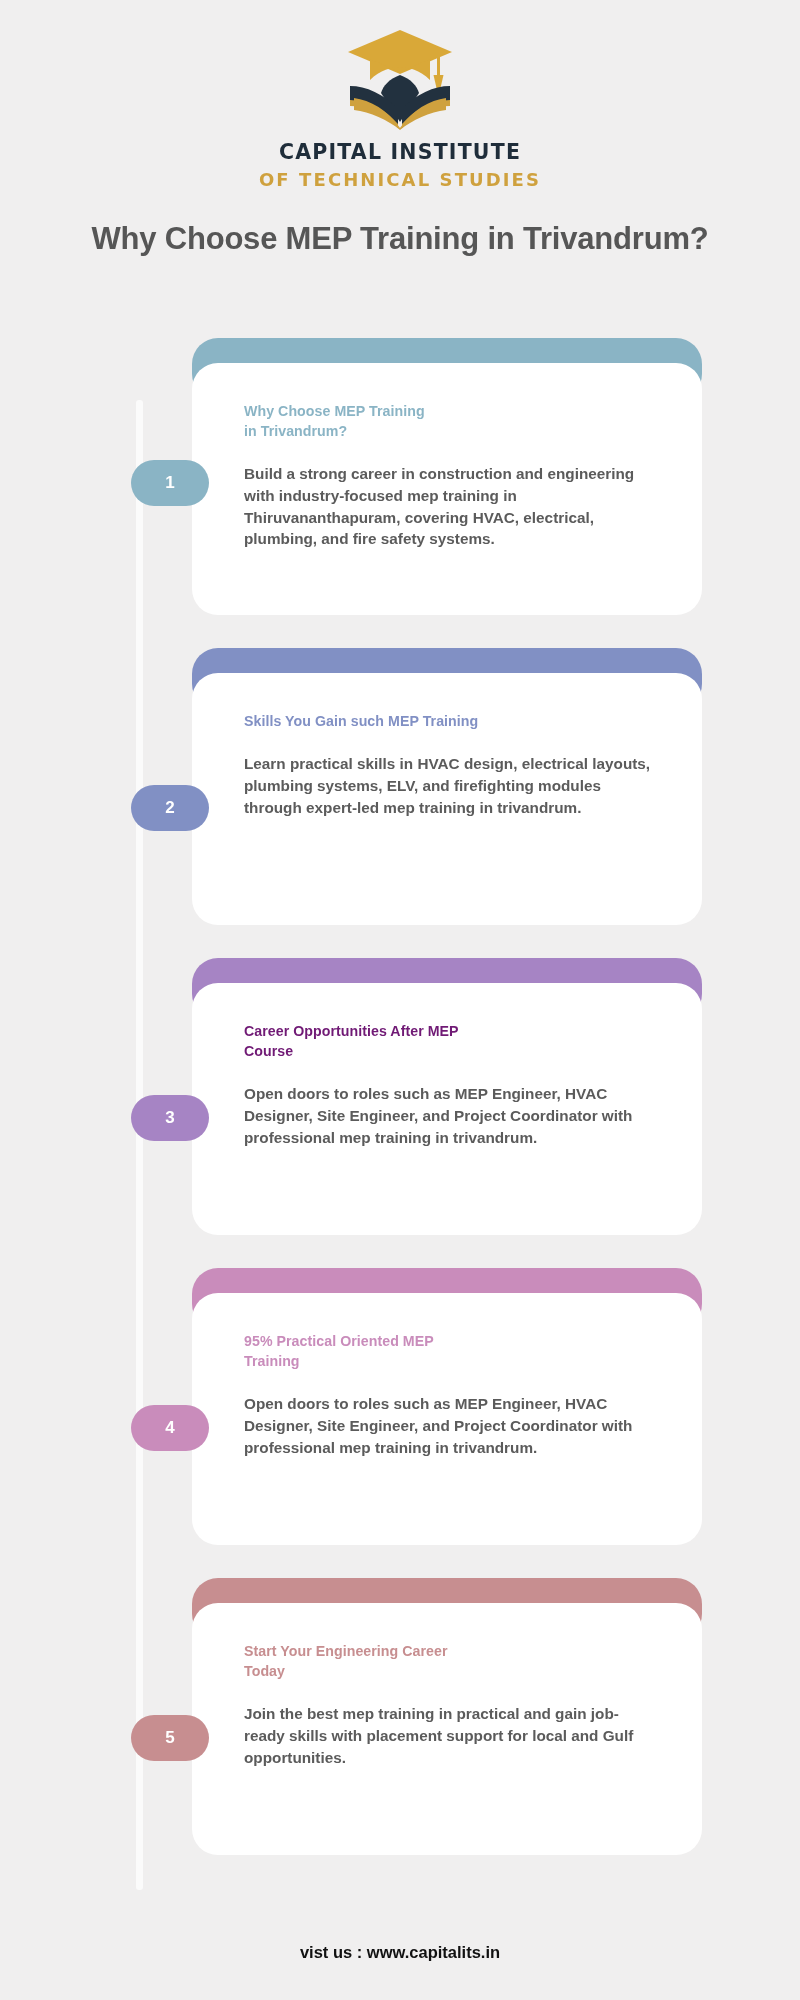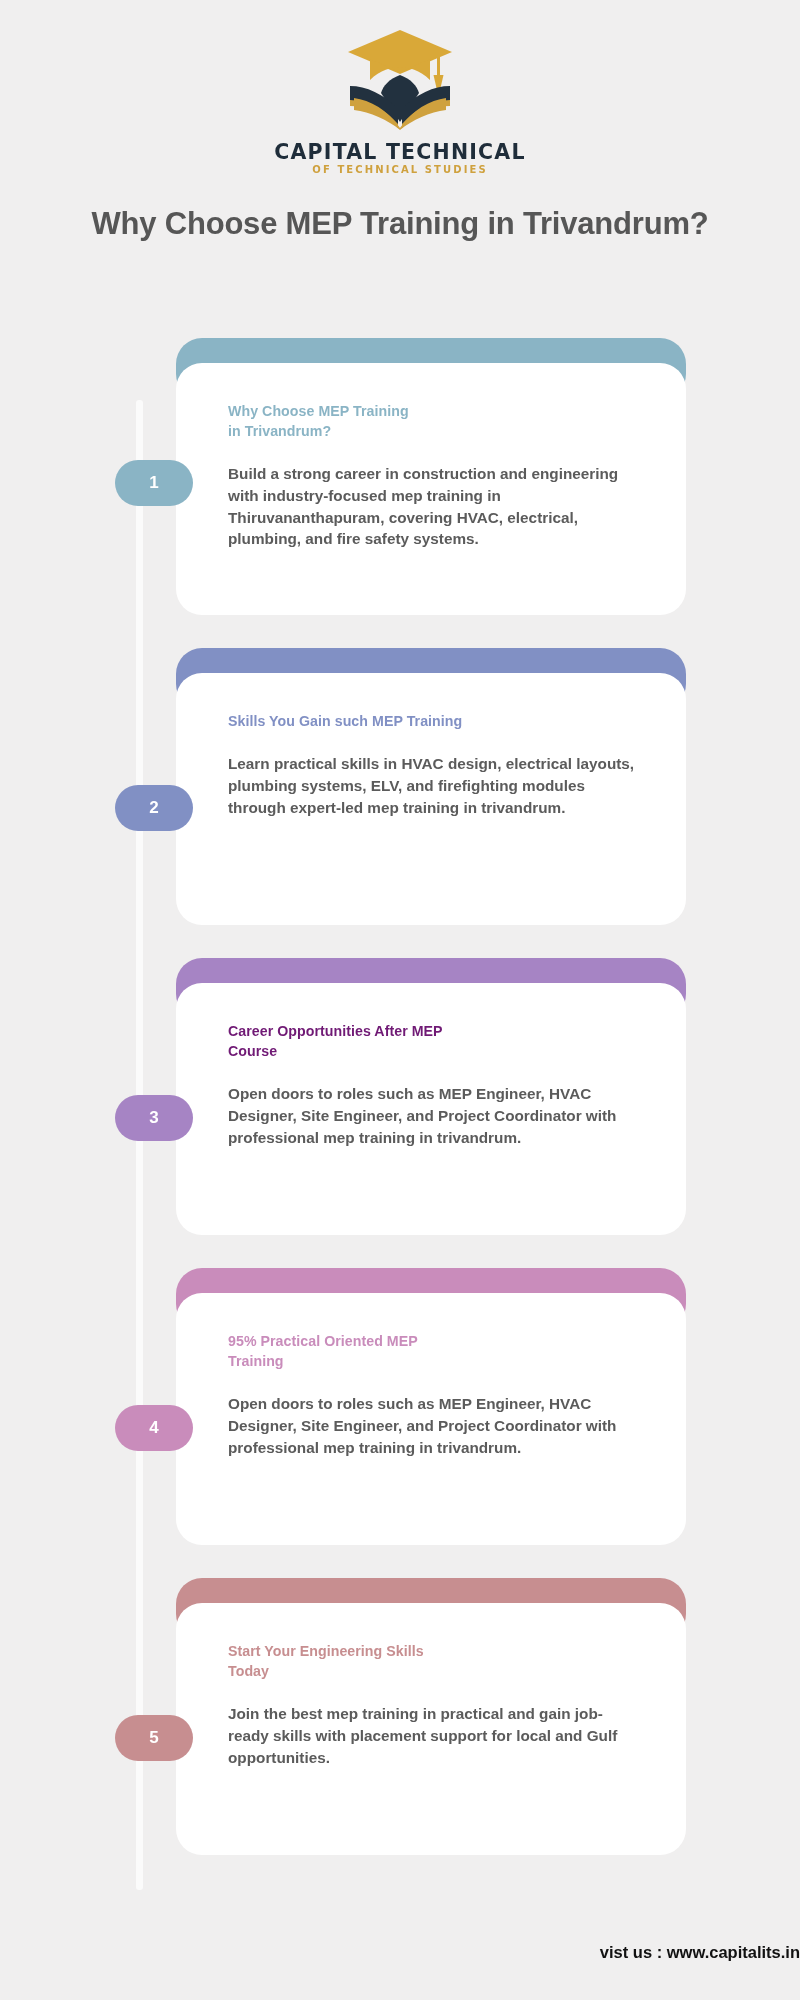--- a/index.html
+++ b/index.html
@@ -14,36 +14,37 @@
   
   .header { position: absolute; top: 0; left: 0; width: 800px; text-align: center; }
   .logo-wrap { padding-top: 26px; display: flex; flex-direction: column; align-items: center; }
   .logo-mark { width: 112px; height: 104px; display: block; }
   .logo-name {
     margin-top: 10px;
     font-size: 20.5px; font-weight: 700; letter-spacing: 1.2px;
     color: #1f2d3a; font-family: "DejaVu Sans", sans-serif;
   }
   .logo-sub {
-    font-size: 10px; font-weight: 600; letter-spacing: 2.1px;
+    margin-top: 5px;
+    font-size: 18px; font-weight: 600; letter-spacing: 2.1px;
     color: #cfa13e; font-family: "DejaVu Sans", sans-serif;
   }
   .page-title {
     margin-top: 30px;
     font-size: 31px; font-weight: 700; line-height: 1.25;
     color: #565656; letter-spacing: -0.2px;
   }
 
   
   .timeline-line {
     position: absolute; left: 136px; top: 400px;
     width: 7px; height: 1490px; background: #fbfbfb; border-radius: 3px;
   }
 
-  .cards { position: absolute; top: 330px; left: 0; width: 656px; }
+  .cards { position: absolute; top: 330px; left: 16px; width: 656px; }
 
   .card-row { position: relative; height: 310px; }
 
   .accent-bar {
     position: absolute; left: 176px; top: 8px;
     width: 510px; height: 62px; border-radius: 26px;
   }
   .card-body {
     position: absolute; left: 176px; top: 33px;
     width: 510px; height: 252px;
@@ -71,21 +72,21 @@
   
   .card-row.r1 .badge { top: 130px; }
   .card-row.r2 .badge { top: 145px; }
   .card-row.r3 .badge { top: 145px; }
   .card-row.r4 .badge { top: 145px; }
   .card-row.r5 .badge { top: 145px; }
 
   
   .footer {
     position: absolute; left: 0; bottom: 38px; width: 800px;
-    text-align: right; font-size: 16.5px; font-weight: 700; color: #111;
+    text-align: center; font-size: 16.5px; font-weight: 700; color: #111;
   }
 </style>
 </head>
 <body>
 
 <div id="page" style="background: rgb(240, 239, 239);">
 
   <div class="header">
     <div class="logo-wrap">
       <svg class="logo-mark" viewBox="0 0 112 104">
@@ -99,21 +100,21 @@
 
         <path d="M56 49 C45 53 39 60 37 67 L56 96 L75 67 C73 60 67 53 56 49 Z" fill="#22313f"></path>
 
         <path d="M6 60 C22 60 40 68 54 83 L54 100 C40 84 22 76 6 76 Z" fill="#22313f"></path>
         <path d="M106 60 C90 60 72 68 58 83 L58 100 C72 84 90 76 106 76 Z" fill="#22313f"></path>
 
         <path d="M6 74 C22 74 40 82 54 98 L54 102 C40 88 22 80 6 80 Z" fill="#cfa13e"></path>
         <path d="M106 74 C90 74 72 82 58 98 L58 102 C72 88 90 80 106 80 Z" fill="#cfa13e"></path>
         <path d="M10 72 C26 74 44 84 56 102 C68 84 86 74 102 72 L102 84 C86 86 68 94 56 104 C44 94 26 86 10 84 Z" fill="#cfa13e"></path>
       </svg>
-      <div class="logo-name" style="color: rgb(31, 45, 58);">CAPITAL TECHNICAL</div>
+      <div class="logo-name" style="color: rgb(31, 45, 58);">CAPITAL INSTITUTE</div>
       <div class="logo-sub" style="color: rgb(207, 161, 62);">OF TECHNICAL STUDIES</div>
     </div>
     <h1 class="page-title" style="color: rgb(86, 86, 86);">Why Choose MEP Training in Trivandrum?</h1>
   </div>
 
   <div class="timeline-line" style="background: rgb(251, 251, 251);"></div>
 
   <div class="cards">
 
     <div class="card-row r1">
@@ -160,21 +161,21 @@
           <div class="card-desc">Open doors to roles such as MEP Engineer, HVAC Designer, Site Engineer, and Project Coordinator with professional mep training in trivandrum.</div>
         </div>
       </div>
       <div class="badge" style="background: rgb(201, 140, 187);">4</div>
     </div>
 
     <div class="card-row r5">
       <div class="accent-bar" style="background: rgb(199, 142, 144);"></div>
       <div class="card-body">
         <div class="card-inner">
-          <div class="card-title" style="color: rgb(199, 142, 144);">Start Your Engineering Skills
+          <div class="card-title" style="color: rgb(199, 142, 144);">Start Your Engineering Career
 Today</div>
           <div class="card-desc">Join the best mep training in practical and gain job-ready skills with placement support for local and Gulf opportunities.</div>
         </div>
       </div>
       <div class="badge" style="background: rgb(199, 142, 144);">5</div>
     </div>
 
   </div>
 
   <div class="footer">vist us : www.capitalits.in</div>

